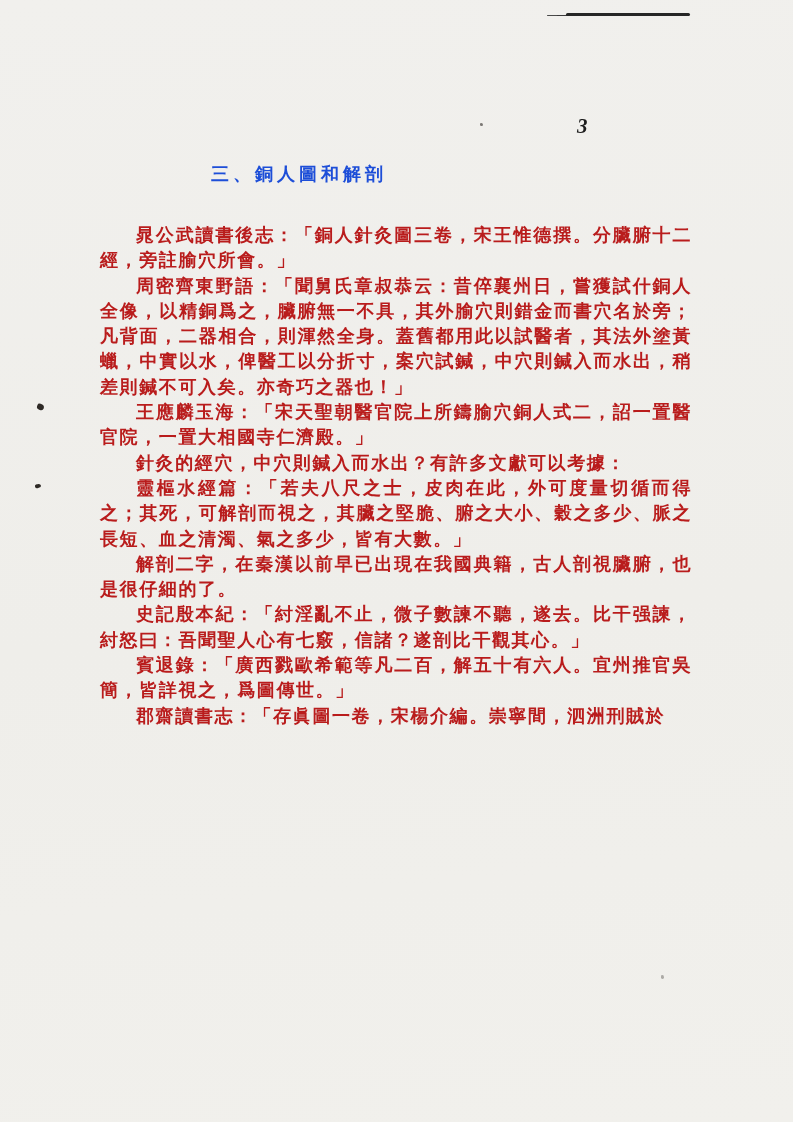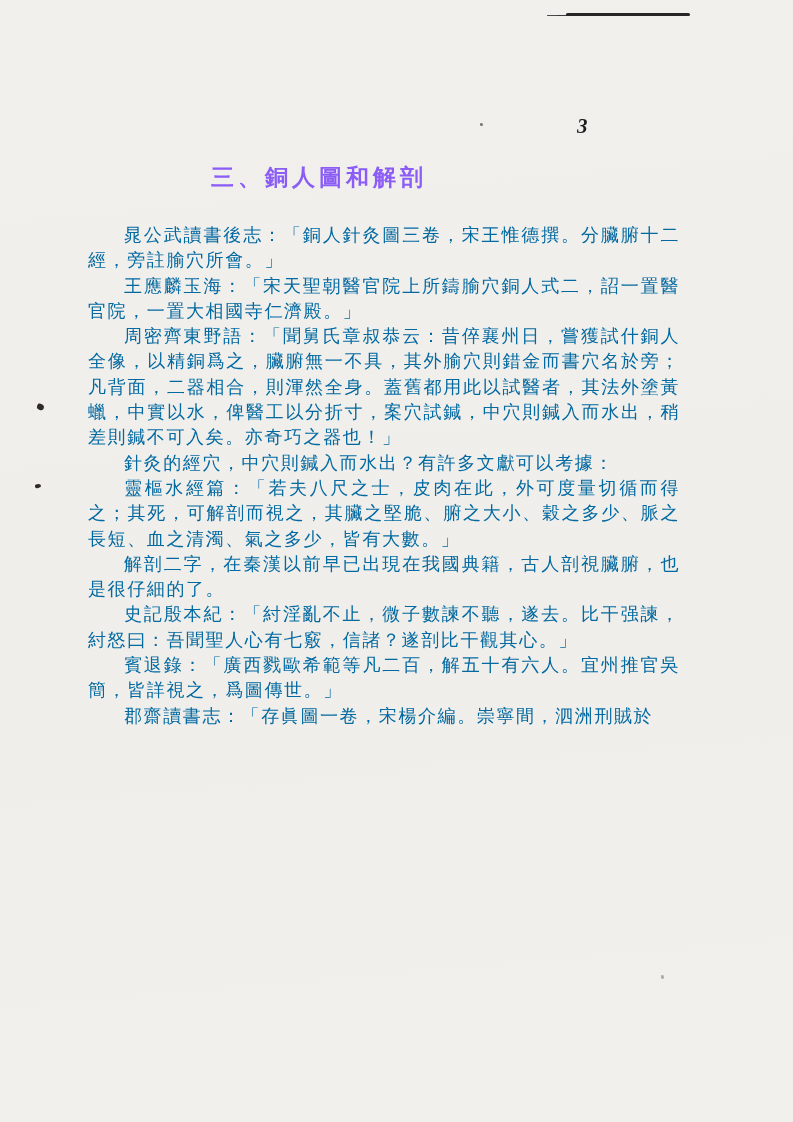--- a/index.html
+++ b/index.html
@@ -47,37 +47,37 @@
     font-weight: bold;
     font-style: italic;
     letter-spacing: 0;
     color: #1d1d1d;
   }
   .chapter-title {
     position: absolute;
     top: 162px;
     left: 211px;
     margin: 0;
-    font-size: 23px;
+    font-size: 18px;
     font-weight: bold;
     letter-spacing: 4px;
     white-space: nowrap;
-    color: #8b5cf6;
+    color: #1d4ed8;
   }
   .body-text {
     position: absolute;
     top: 223px;
-    left: 88px;
+    left: 100px;
     width: 592px;
     font-size: 18px;
-    font-weight: 400;
+    font-weight: 700;
     line-height: 25.3px;
     letter-spacing: 1.6px;
     text-align: justify;
-    color: #0369a1;
+    color: #b91c1c;
   }
   .body-text p {
     margin: 0;
     padding: 0;
     text-indent: 2em;
   }
 </style>
 </head>
 <body>
 
@@ -88,22 +88,22 @@
   <div class="speck s2"></div>
   <div class="speck s3"></div>
   <div class="speck s4"></div>
 
   <div class="page-number">3</div>
 
   <h1 class="chapter-title">三、銅人圖和解剖</h1>
 
   <div class="body-text">
     <p>晁公武讀書後志：「銅人針灸圖三卷，宋王惟德撰。分臟腑十二經，旁註腧穴所會。」</p>
+    <p>周密齊東野語：「聞舅氏章叔恭云：昔倅襄州日，嘗獲試什銅人全像，以精銅爲之，臟腑無一不具，其外腧穴則錯金而書穴名於旁；凡背面，二器相合，則渾然全身。蓋舊都用此以試醫者，其法外塗黃蠟，中實以水，俾醫工以分折寸，案穴試鍼，中穴則鍼入而水出，稍差則鍼不可入矣。亦奇巧之器也！」</p>
     <p>王應麟玉海：「宋天聖朝醫官院上所鑄腧穴銅人式二，詔一置醫官院，一置大相國寺仁濟殿。」</p>
-    <p>周密齊東野語：「聞舅氏章叔恭云：昔倅襄州日，嘗獲試什銅人全像，以精銅爲之，臟腑無一不具，其外腧穴則錯金而書穴名於旁；凡背面，二器相合，則渾然全身。蓋舊都用此以試醫者，其法外塗黃蠟，中實以水，俾醫工以分折寸，案穴試鍼，中穴則鍼入而水出，稍差則鍼不可入矣。亦奇巧之器也！」</p>
     <p>針灸的經穴，中穴則鍼入而水出？有許多文獻可以考據：</p>
     <p>靈樞水經篇：「若夫八尺之士，皮肉在此，外可度量切循而得之；其死，可解剖而視之，其臟之堅脆、腑之大小、穀之多少、脈之長短、血之清濁、氣之多少，皆有大數。」</p>
     <p>解剖二字，在秦漢以前早已出現在我國典籍，古人剖視臟腑，也是很仔細的了。</p>
     <p>史記殷本紀：「紂淫亂不止，微子數諫不聽，遂去。比干强諫，紂怒曰：吾聞聖人心有七竅，信諸？遂剖比干觀其心。」</p>
     <p>賓退錄：「廣西戮歐希範等凡二百，解五十有六人。宜州推官吳簡，皆詳視之，爲圖傳世。」</p>
     <p>郡齋讀書志：「存眞圖一卷，宋楊介編。崇寧間，泗洲刑賊於</p>
   </div>
 
 </div>
 

